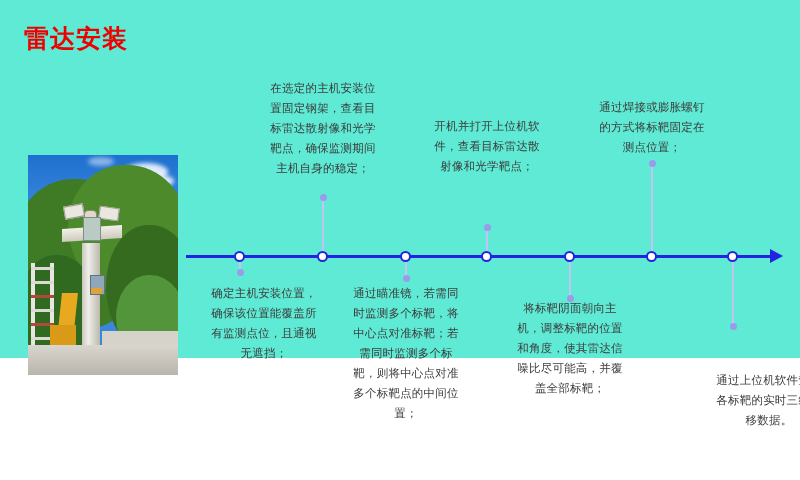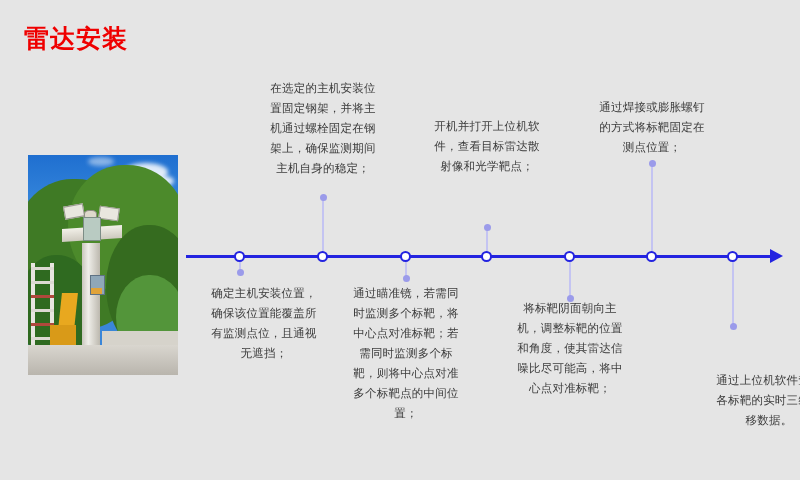--- a/index.html
+++ b/index.html
@@ -11,22 +11,22 @@
     height: 480px;
     background: #ffffff;
     font-family: "Liberation Sans", "DejaVu Sans", sans-serif;
     overflow: hidden;
     position: relative;
   }
   #slide {
     position: absolute;
     left: 0; top: 0;
     width: 800px;
-    height: 480px;
-    background: #e5e5e5;
+    height: 358px;
+    background: #5eead4;
   }
   
   .title {
     position: absolute;
     left: 24px;
     top: 25px;
     font-size: 25px;
     font-weight: bold;
     color: #ef0000;
     letter-spacing: 1px;
@@ -263,33 +263,33 @@
   <div class="axis-arrow"></div>
 
   <div id="timeline-nodes">
       <div class="node" style="left: 240px;"></div>
       <div class="stem" style="left: 240px; top: 256px; height: 16px;"></div>
       <div class="stem-dot" style="left: 240px; top: 269px;"></div>
       <div class="blurb" style="width: 116px; left: 182px; top: 283px; margin-left: 24px;">确定主机安装位置，确保该位置能覆盖所有监测点位，且通视无遮挡；</div>
       <div class="node" style="left: 323px;"></div>
       <div class="stem" style="left: 323px; top: 198px; height: 58px;"></div>
       <div class="stem-dot" style="left: 323px; top: 194px;"></div>
-      <div class="blurb" style="width: 116px; left: 265px; top: 78px;">在选定的主机安装位置固定钢架，并将主机通过螺栓固定在钢架上，确保监测期间主机自身的稳定；</div>
+      <div class="blurb" style="width: 116px; left: 265px; top: 78px;">在选定的主机安装位置固定钢架，查看目标雷达散射像和光学靶点，确保监测期间主机自身的稳定；</div>
       <div class="node" style="left: 406px;"></div>
       <div class="stem" style="left: 406px; top: 256px; height: 22px;"></div>
       <div class="stem-dot" style="left: 406px; top: 275px;"></div>
       <div class="blurb" style="width: 116px; left: 348px; top: 283px;">通过瞄准镜，若需同时监测多个标靶，将中心点对准标靶；若需同时监测多个标靶，则将中心点对准多个标靶点的中间位置；</div>
       <div class="node" style="left: 487px;"></div>
       <div class="stem" style="left: 487px; top: 228px; height: 28px;"></div>
       <div class="stem-dot" style="left: 487px; top: 224px;"></div>
       <div class="blurb" style="width: 116px; left: 429px; top: 116px;">开机并打开上位机软件，查看目标雷达散射像和光学靶点；</div>
       <div class="node" style="left: 570px;"></div>
       <div class="stem" style="left: 570px; top: 256px; height: 42px;"></div>
       <div class="stem-dot" style="left: 570px; top: 295px;"></div>
-      <div class="blurb" style="width: 116px; left: 512px; top: 298px;">将标靶阴面朝向主机，调整标靶的位置和角度，使其雷达信噪比尽可能高，将中心点对准标靶；</div>
+      <div class="blurb" style="width: 116px; left: 512px; top: 298px;">将标靶阴面朝向主机，调整标靶的位置和角度，使其雷达信噪比尽可能高，并覆盖全部标靶；</div>
       <div class="node" style="left: 652px;"></div>
       <div class="stem" style="left: 652px; top: 164px; height: 92px;"></div>
       <div class="stem-dot" style="left: 652px; top: 160px;"></div>
       <div class="blurb" style="width: 116px; left: 594px; top: 97px;">通过焊接或膨胀螺钉的方式将标靶固定在测点位置；</div>
       <div class="node" style="left: 733px;"></div>
       <div class="stem" style="left: 733px; top: 256px; height: 70px;"></div>
       <div class="stem-dot" style="left: 733px; top: 323px;"></div>
       <div class="blurb" style="width: 116px; left: 711px; top: 338px; margin-top: 32px;">通过上位机软件查看各标靶的实时三维位移数据。</div>
     </div>
 

